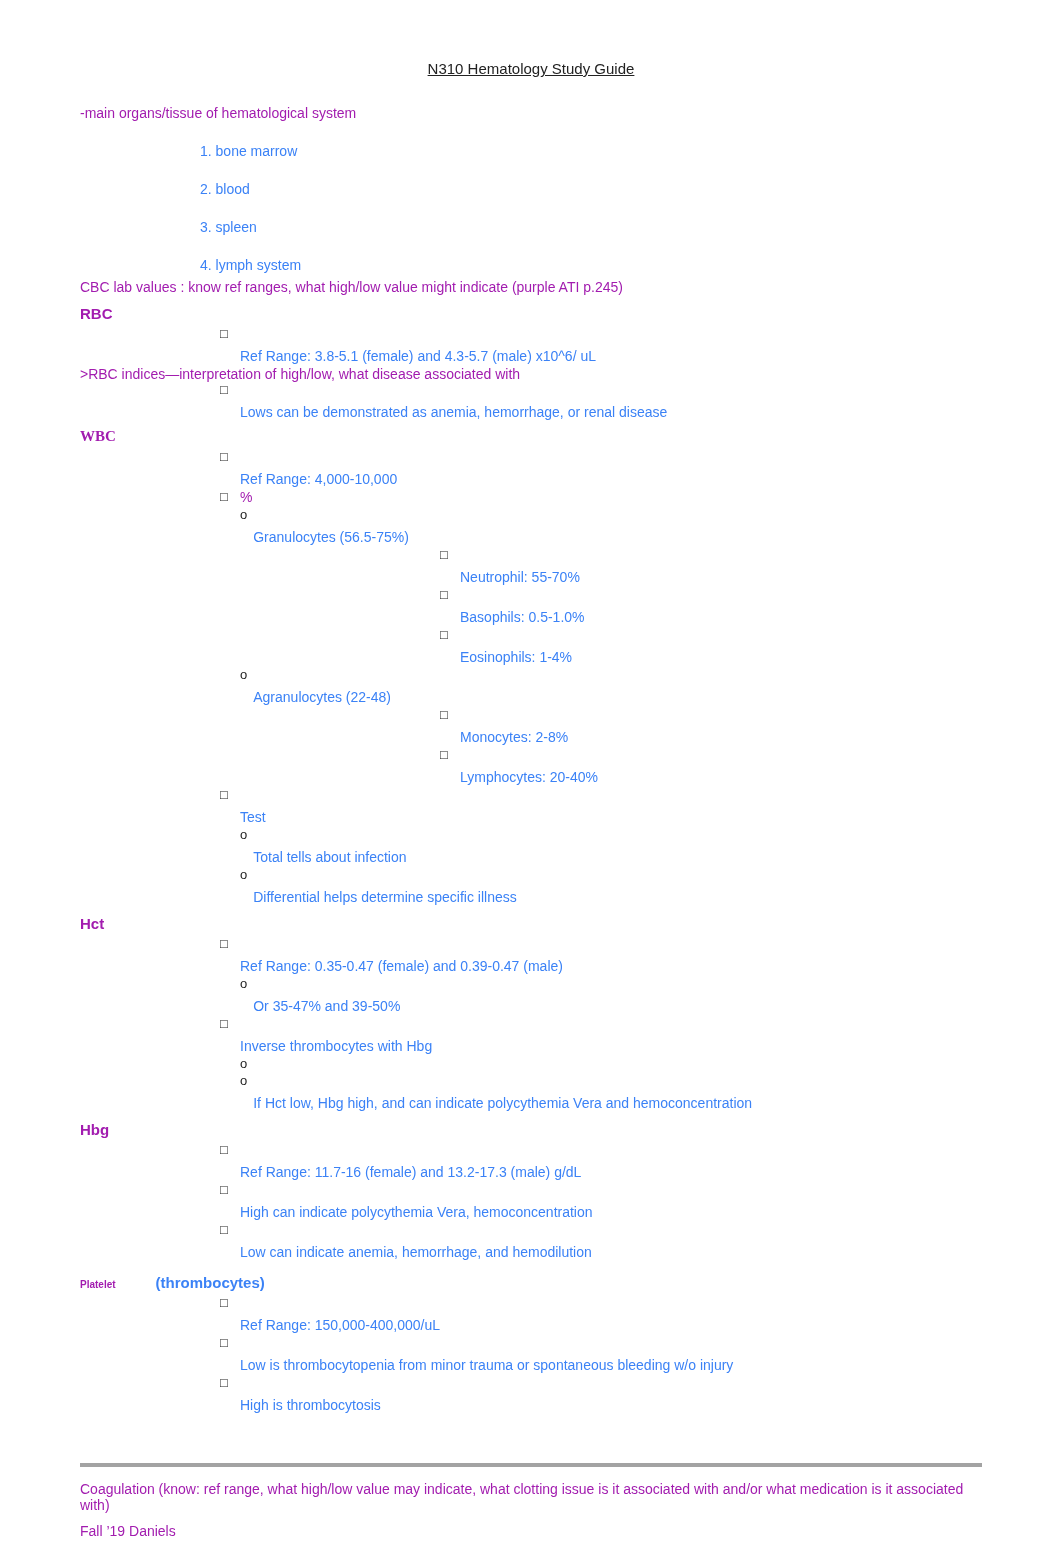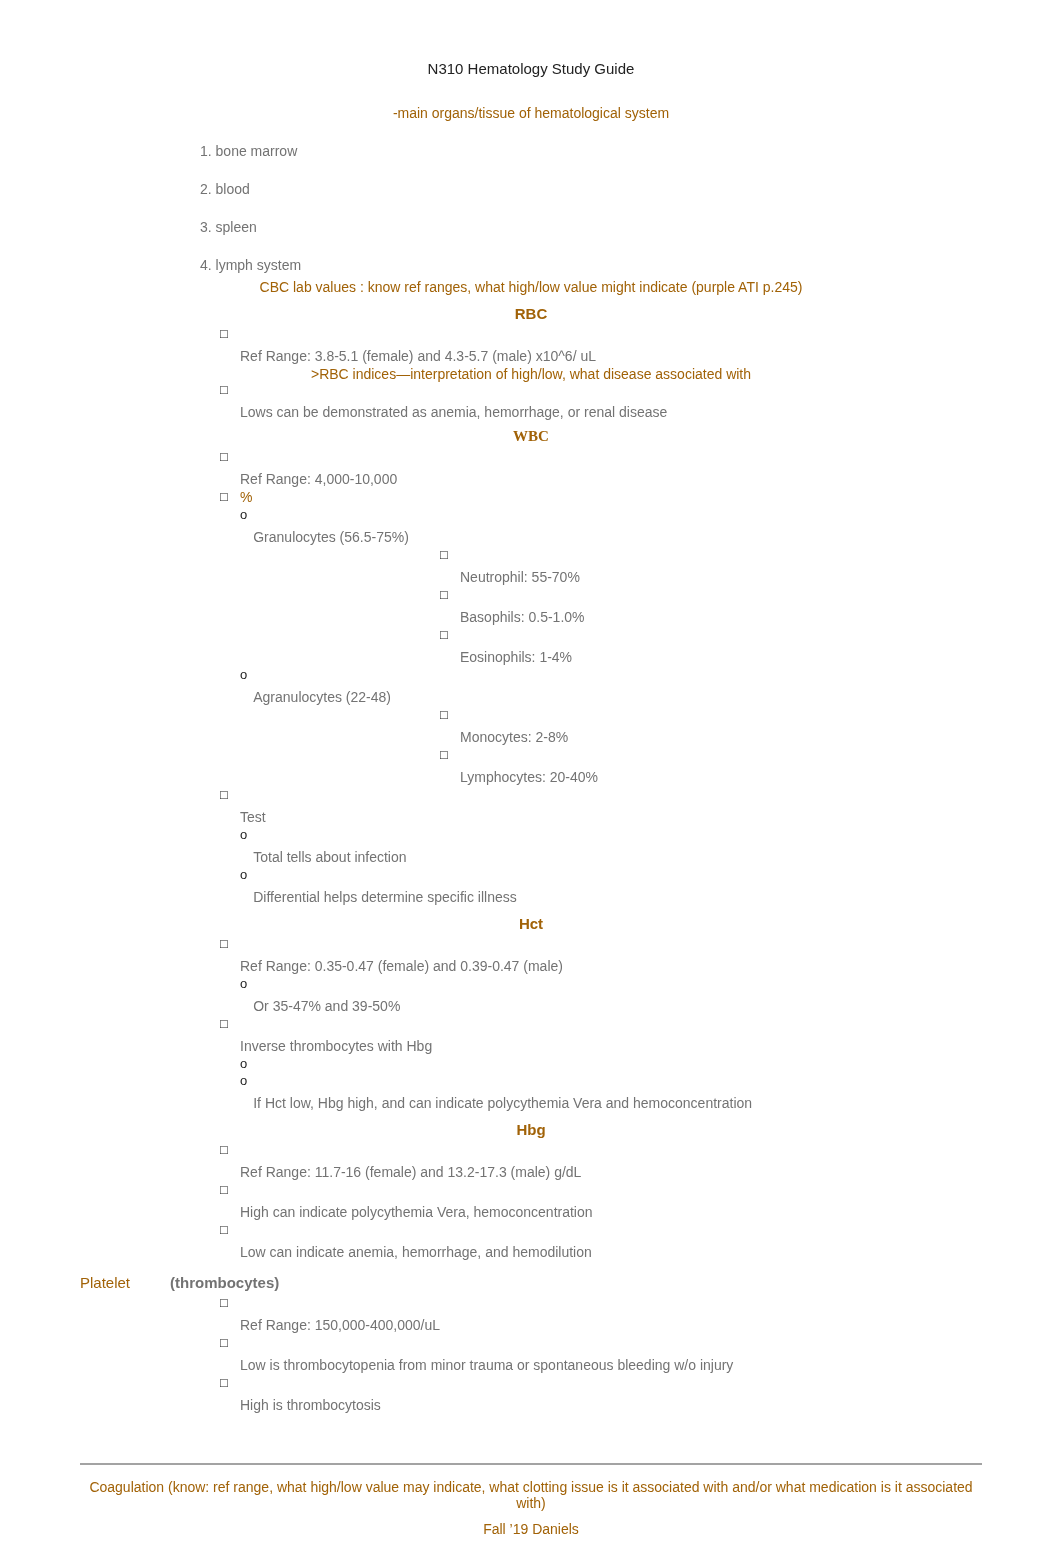--- a/index.html
+++ b/index.html
@@ -11,24 +11,25 @@
       width: 1062px;
       min-height: 1561px;
       padding: 60px 80px 60px 80px;
     }
 
     .page-title {
       text-align: center;
       font-size: 15px;
       font-weight: normal;
       margin-bottom: 28px;
+      text-decoration: underline;
     }
 
-    .black { color: #a16207; text-align: center; }
-    .cyan { color: #737373; margin-top: 22px; }
+    .black { color: #a21caf; }
+    .cyan { color: #3b82f6; margin-top: 22px; }
 
     .main-intro { font-size: 14px; margin-bottom: 6px; }
 
     .indent1 { margin-left: 120px; }
     .indent2 { margin-left: 140px; }
     .indent3 { margin-left: 160px; }
     .indent4 { margin-left: 200px; }
 
     .list-item { display: flex; align-items: flex-start; margin-bottom: 2px; }
     .bullet { margin-right: 6px; min-width: 14px; font-size: 13px; }
@@ -173,32 +174,32 @@
 <div class="indent2 list-item">
   <span class="bullet">□</span>
   <span class="cyan">High can indicate polycythemia Vera, hemoconcentration</span>
 </div>
 <div class="indent2 list-item">
   <span class="bullet">□</span>
   <span class="cyan">Low can indicate anemia, hemorrhage, and hemodilution</span>
 </div>
 
 <div style="margin-top:14px; margin-bottom:4px;">
-  <span class="black" style="font-size:15px; font-weight:normal;">Platelet</span><span class="cyan" style="font-size:15px; font-weight:bold;padding-left:40px;">(thrombocytes)</span>
+  <span class="black" style="font-size:10px; font-weight:bold;">Platelet</span><span class="cyan" style="font-size:15px; font-weight:bold;padding-left:40px;">(thrombocytes)</span>
 </div>
 
 <div class="indent2 list-item">
   <span class="bullet">□</span>
   <span class="cyan">Ref Range: 150,000-400,000/uL</span>
 </div>
 <div class="indent2 list-item">
   <span class="bullet">□</span>
   <span class="cyan">Low is thrombocytopenia from minor trauma or spontaneous bleeding w/o injury</span>
 </div>
 <div class="indent2 list-item">
   <span class="bullet">□</span>
   <span class="cyan">High is thrombocytosis</span>
 </div>
 
-<div style="margin-top: 50px; border-top: 2px solid #a3a3a3; padding-top: 14px; background: transparent;">
+<div style="margin-top: 50px; border-top: 4px solid #a3a3a3; padding-top: 14px; background: transparent;">
   <div class="footer-text black">Coagulation (know: ref range, what high/low value may indicate, what clotting issue is it associated with and/or what medication is it associated with)</div>
   <div class="footer-text black">Fall ’19 Daniels</div>
 </div>
 
 </body></html>

